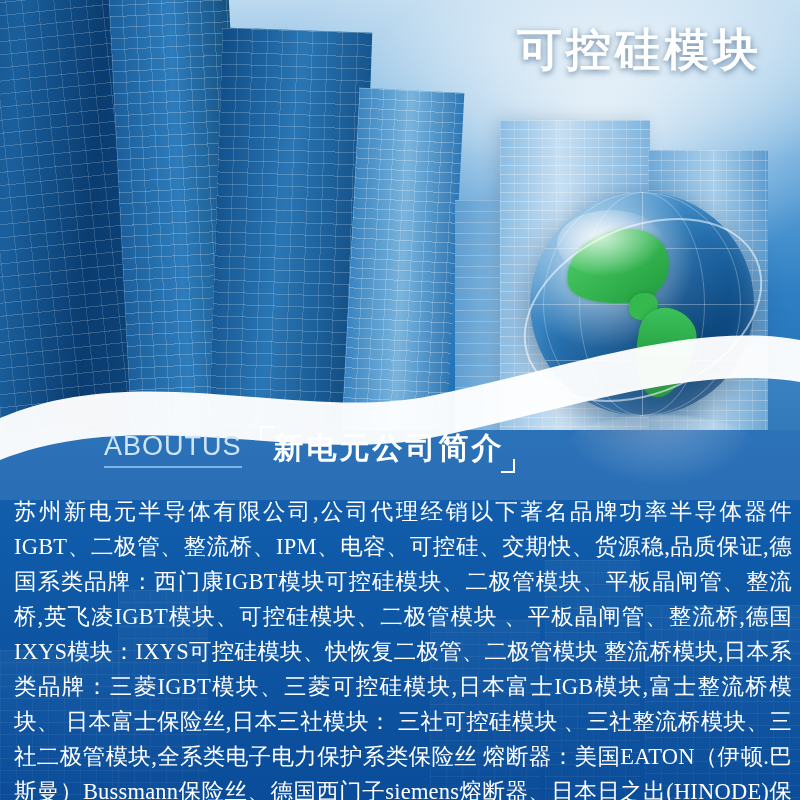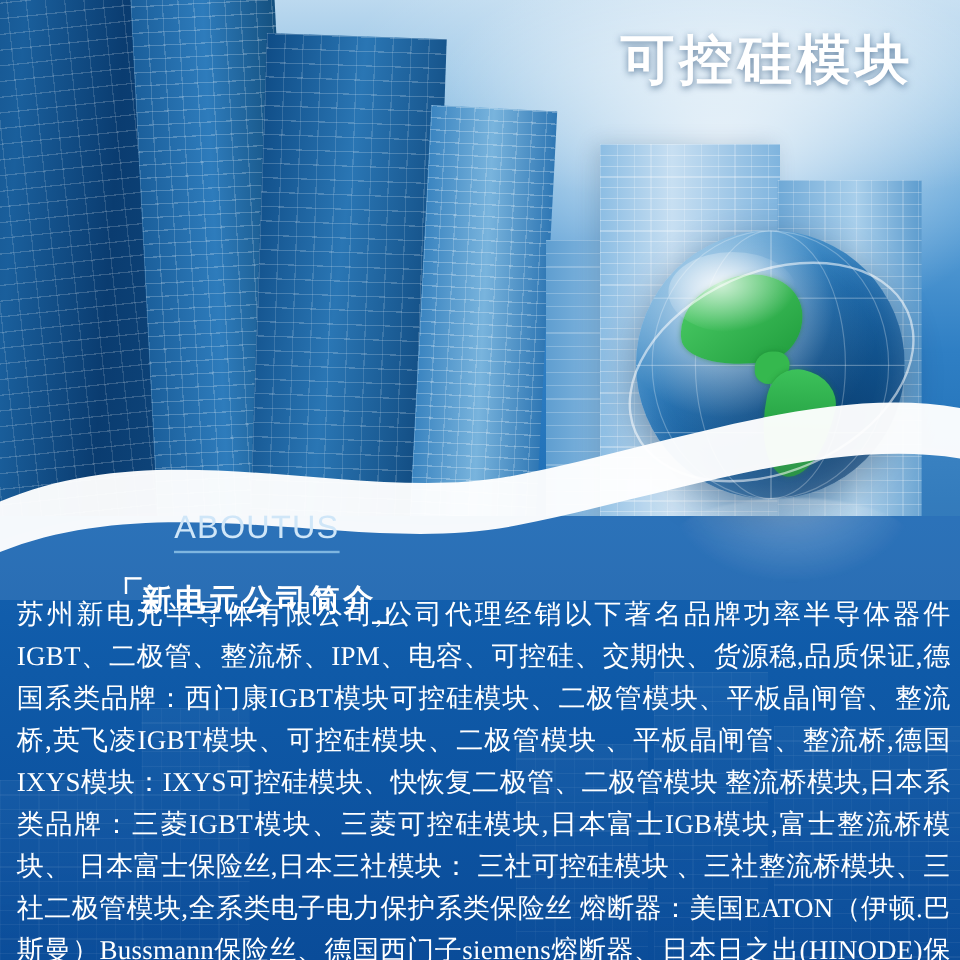--- a/index.html
+++ b/index.html
@@ -173,42 +173,42 @@
 
   
   .wave {
     position: absolute; left: 0; top: 300px; width: 800px; height: 200px;
     pointer-events: none;
   }
 
   
   .aboutbar {
     position: absolute; left: 104px; top: 424px;
-    display: flex; align-items: center; gap: 18px; flex-direction: column;
+    display: flex; align-items: center; gap: 18px;
   }
   .aboutus {
     position: relative;
     font-family: "Liberation Sans", sans-serif;
     font-size: 27px;
     letter-spacing: 1px;
     color: #cfe6f8;
     padding-bottom: 6px;
   }
   .aboutus::after {
     content: "";
     position: absolute; left: 0; bottom: 0; width: 100%; height: 2px;
     background: #7fb6e0;
   }
   .cn-sub {
     position: relative;
     display: flex; align-items: center;
     padding: 4px 10px 6px 14px;
     font-family: "Liberation Serif", serif;
     font-weight: bold;
-    font-size: 25px;
+    font-size: 30px;
     letter-spacing: 3px;
     color: #ffffff;
   }
   .cn-sub::before {
     content: "";
     position: absolute; left: 0; top: 2px; width: 12px; height: 12px;
     border-left: 2px solid #ffffff; border-top: 2px solid #ffffff;
   }
   .cn-sub::after {
     content: "";

